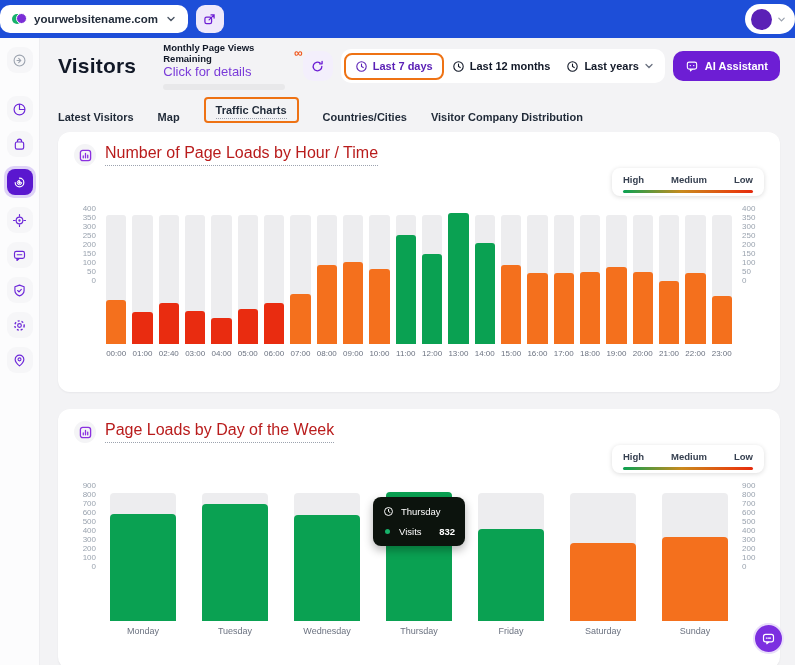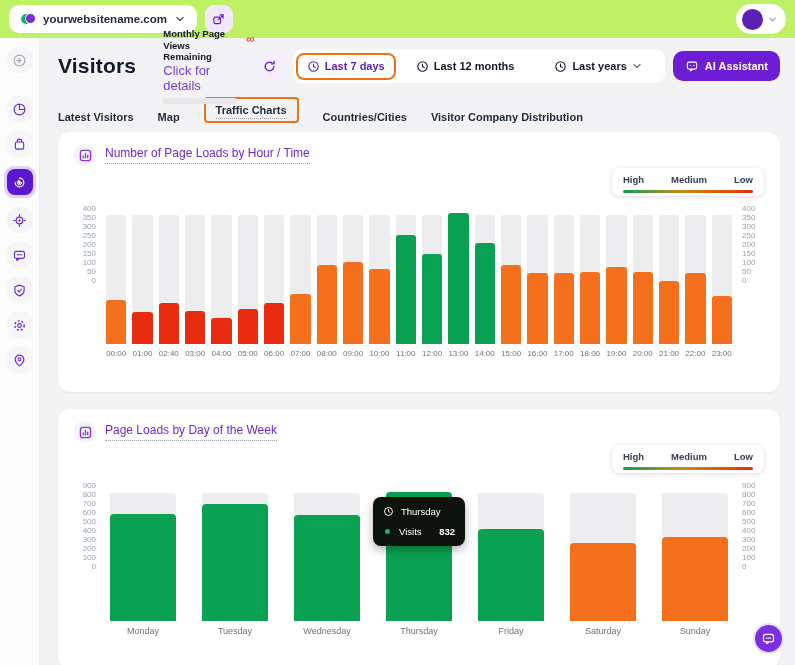--- a/index.html
+++ b/index.html
@@ -1,21 +1,21 @@
 <!DOCTYPE html>
 <html><head>
 <meta charset="utf-8">
 <style>
   * { margin:0; padding:0; box-sizing:border-box; }
   html,body { width:795px; height:665px; overflow:hidden; }
   body { font-family:"Liberation Sans", sans-serif; background:#f3f3f5; color:#111827; }
   .app { width:795px; height:665px; display:flex; flex-direction:column; position:relative; }
 
   
-  .topbar { height:38px; display:flex; align-items:center; gap:8px; padding:0 9px; background:#bef264; flex:none; }
+  .topbar { height:38px; display:flex; align-items:center; gap:8px; padding:0 0; background:#1d4ed8; flex:none; }
   .site-pill { display:flex; align-items:center; gap:8px; background:#fff; height:28px; border-radius:10px; padding:0 12px; cursor:pointer; }
   .site-logo { width:14px; height:14px; position:relative; flex:none; }
   .site-logo i { position:absolute; border-radius:50%; }
   .site-logo .g { left:0; top:2px; width:10px; height:10px; background:#17b26a; }
   .site-logo .p { left:4px; top:1px; width:11px; height:11px; background:#7a2fd6; border:1px solid #fff; }
   .site-name { font-size:11.5px; font-weight:bold; color:#1f2937; }
   .icon-btn { width:28px; height:28px; border-radius:9px; background:#efe9fb; display:grid; place-items:center; cursor:pointer; border:none; }
   .avatar-pill { margin-left:auto; background:#fff; border-radius:16px; height:30px; padding:0 9px 0 6px; display:flex; align-items:center; gap:5px; cursor:pointer; }
   .avatar { width:21px; height:21px; border-radius:50%; background:#5b21b6; }
 
@@ -33,35 +33,35 @@
   .header-row { display:flex; align-items:center; height:42px; }
   .page-title { font-size:21px; font-weight:bold; letter-spacing:.2px; }
   .monthly { margin-left:27px; width:148px; position:relative; padding-right:18px; }
   .monthly-label { font-size:9.5px; font-weight:bold; color:#111827; line-height:1.2; }
   .monthly-link { font-size:13px; color:#7a3bd9; cursor:pointer; }
   .monthly-inf { position:absolute; right:0; top:4px; font-size:12px; font-weight:bold; color:#f0591f; }
   .monthly-bar { margin-top:5px; height:6px; border-radius:3px; background:#e8e8ea; width:100%; }
   .controls { margin-left:auto; display:flex; align-items:center; gap:8px; }
   .refresh-btn { width:30px; height:30px; border-radius:10px; background:#f3effc; display:grid; place-items:center; border:none; cursor:pointer; }
   .range-group { display:flex; align-items:center; background:#fff; border-radius:10px; padding:2px 3px; height:34px; }
-  .range-btn { display:flex; align-items:center; gap:5px; padding:6px 20px; font-size:11px; font-weight:bold; color:#111827; cursor:pointer; background:none; border:none; font-family:inherit; white-space:nowrap; }
+  .range-btn { display:flex; align-items:center; gap:5px; padding:6px 8px; font-size:11px; font-weight:bold; color:#111827; cursor:pointer; background:none; border:none; font-family:inherit; white-space:nowrap; }
   .range-btn.active { border:2px solid #ee7214; border-radius:8px; color:#5b21b6; padding:5px 9px; }
   .ai-btn { background:#6d1ed4; color:#fff; border:none; border-radius:10px; height:30px; padding:0 12px; display:flex; align-items:center; gap:6px; font-size:11px; font-weight:bold; cursor:pointer; font-family:inherit; white-space:nowrap; }
 
   
   .tabs { display:flex; align-items:flex-end; gap:24px; margin-top:8px; height:28px; }
   .tab { font-size:11px; font-weight:bold; color:#1f2937; cursor:pointer; white-space:nowrap; }
   .tab.active { border:2px solid #ee7214; border-radius:4px; padding:5px 10px; }
   .tab.active span { border-bottom:1px dotted #9ca3af; padding-bottom:2px; }
 
   
   .card { background:#fff; border-radius:12px; margin-top:9px; padding:12px 16px 6px; box-shadow:0 1px 2px rgba(16,24,40,.05); height:260px; position:relative; }
   .card-head { display:flex; align-items:center; gap:9px; }
   .chart-badge { width:22px; height:22px; border-radius:50%; background:#f4f4f6; display:grid; place-items:center; flex:none; }
-  .card-title { font-size:12px; color:#6d28d9; border-bottom:1px dotted #9ca3af; padding-bottom:3px; }
+  .card-title { font-size:16px; color:#b91c1c; border-bottom:1px dotted #9ca3af; padding-bottom:3px; }
   .legend-row { display:flex; justify-content:flex-end; margin-top:2px; height:28px; }
   .legend-pill { background:#fff; box-shadow:0 1px 5px rgba(0,0,0,.14); border-radius:8px; width:152px; padding:6px 11px 0; }
   .legend-labels { display:flex; justify-content:space-between; font-size:9.5px; font-weight:bold; color:#374151; }
   .legend-grad { margin-top:5px; height:3px; border-radius:2px; background:linear-gradient(90deg,#0aa152,#c98a1d 45%,#e5460e 85%,#e42b0e); }
 
   .chart-row { display:flex; margin-top:8px; }
   .yaxis { width:24px; height:140px; display:flex; flex-direction:column; justify-content:flex-start; font-size:8px; color:#9aa3af; }
   .yaxis.left  { align-items:flex-end; padding-right:2px; }
   .yaxis.right { align-items:flex-start; padding-left:2px; }
   .plot { flex:1; height:140px; display:flex; align-items:flex-end; gap:6px; padding:0 8px; position:relative; }

